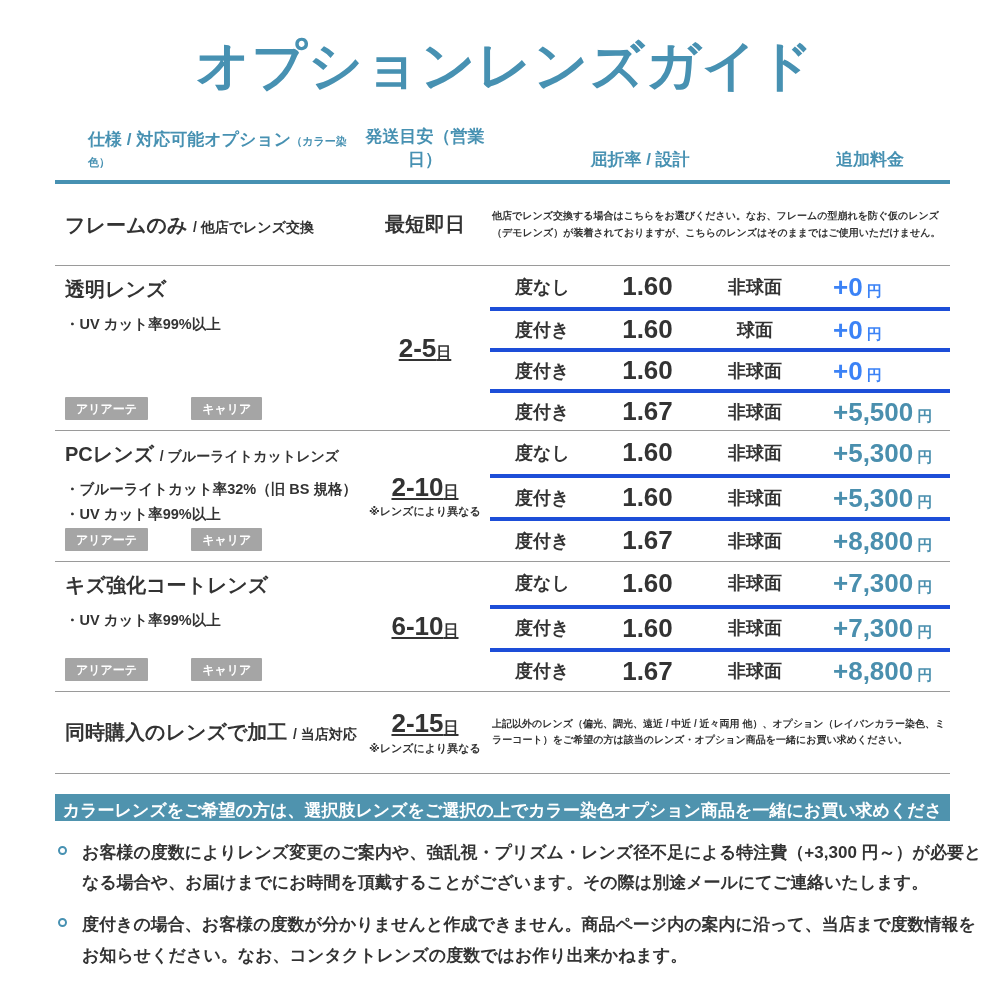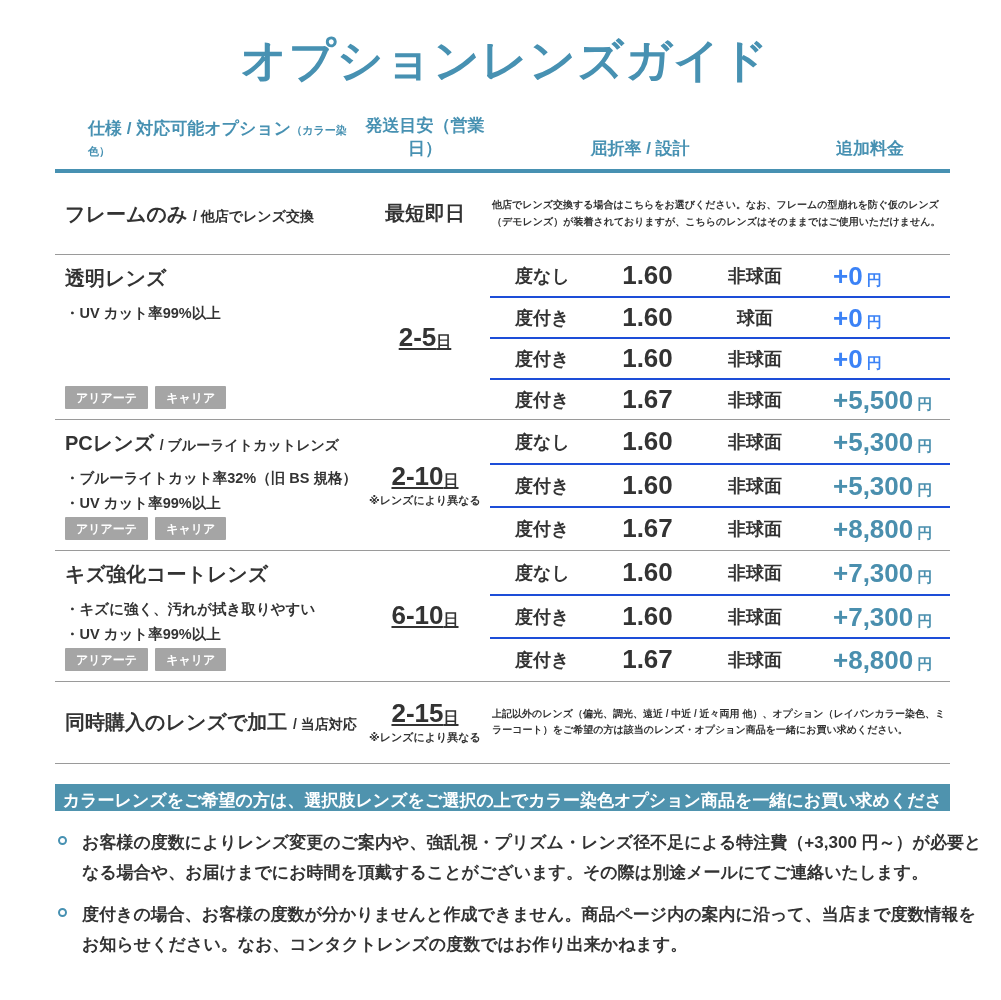--- a/index.html
+++ b/index.html
@@ -7,21 +7,21 @@
   body {
     width:1001px; height:1000px;
     font-family:"Liberation Sans","DejaVu Sans",sans-serif;
     color:#333;
   }
   .page { position:relative; width:1001px; height:1000px; overflow:hidden; }
 
   
   .title {
     margin-top:30px; text-align:center;
-    font-size:46px; font-weight:bold; color:#4791B2; letter-spacing:1px;padding-left:9px;
+    font-size:54px; font-weight:bold; color:#4791B2; letter-spacing:1px;padding-left:9px;
   }
   .subtitle {
     margin-top:13px; text-align:center;
     font-size:17px; font-weight:bold; color:#333;
   }
 
   
   .table { width:895px; margin:16px 0 0 55px; }
   .thead {
     display:grid; grid-template-columns:305px 130px 300px 1fr;
@@ -40,21 +40,21 @@
   .row-simple { min-height:82px; align-items:center; }
   .row-lens   { align-items:stretch; }
 
   
   .cell-spec { padding-left:10px; display:flex; flex-direction:column; }
   .row-lens .cell-spec { padding-top:11px; padding-bottom:10px; }
   .row-title { font-size:20px; font-weight:bold; color:#333; line-height:1.2; }
   .row-title .suffix { font-size:14px; font-weight:bold; }
   .bullets { margin-top:11px; }
   .bullet { font-size:14.5px; font-weight:600; line-height:1.75; color:#333; }
-  .badges { margin-top:auto; display:flex; }
+  .badges { margin-top:auto; display:flex;gap:36px; }
   .badge {
     display:inline-block; background:#A5A5A5; color:#fff;
     font-size:12px; font-weight:bold; line-height:1;
     padding:6px 11px 5px; margin-right:7px; border-radius:1px;
   }
 
   
   .cell-ship {
     display:flex; flex-direction:column; align-items:center; justify-content:center;
     text-align:center;
@@ -68,21 +68,21 @@
   .cell-desc { padding:8px 2px 8px 2px; }
   .desc { font-size:10px; font-weight:600; line-height:1.65; color:#333; text-align:left; }
 
   
   .cell-opts { display:flex; flex-direction:column; justify-content:center; }
   .opt {
     display:grid; grid-template-columns:85px 95px 120px 1fr;
     align-items:center; padding-left:25px; height:41px;
   }
   .tall-opts .opt { height:43px; }
-  .opt + .opt { border-top:2px solid #1d4ed8; }
+  .opt + .opt { border-top:4px solid #1d4ed8; }
   .opt-rx, .opt-design { font-size:18px; font-weight:bold; color:#333; }
   .opt-idx { font-size:26px; font-weight:bold; text-align:center; color:#333; }
   .opt-design { text-align:center; }
   .opt-price { padding-left:18px; font-size:26px; font-weight:bold; line-height:1; }
   .opt-price .yen { font-size:15px; font-weight:bold; margin-left:4px; }
   .price-orange { color:#3b82f6; }
   .price-blue   { color:#4A8FAE; }
 
   
   .banner {
@@ -218,21 +218,20 @@
         </div>
       </div>
     </div>
 
     <div class="row row-lens tall-opts">
       <div class="cell-spec">
         <div class="row-title">
           <span>キズ強化コートレンズ</span>
         </div>
         <div class="bullets">
-          <div class="bullet">・キズに強く、汚れが拭き取りやすい</div>
           <div class="bullet">・UV カット率99%以上</div>
         </div>
         <div class="badges">
           <span class="badge">アリアーテ</span>
           <span class="badge">キャリア</span>
         </div>
       </div>
       <div class="cell-ship">
         <span class="ship-big"><span>6-10</span><span class="unit">日</span></span>
       </div>

